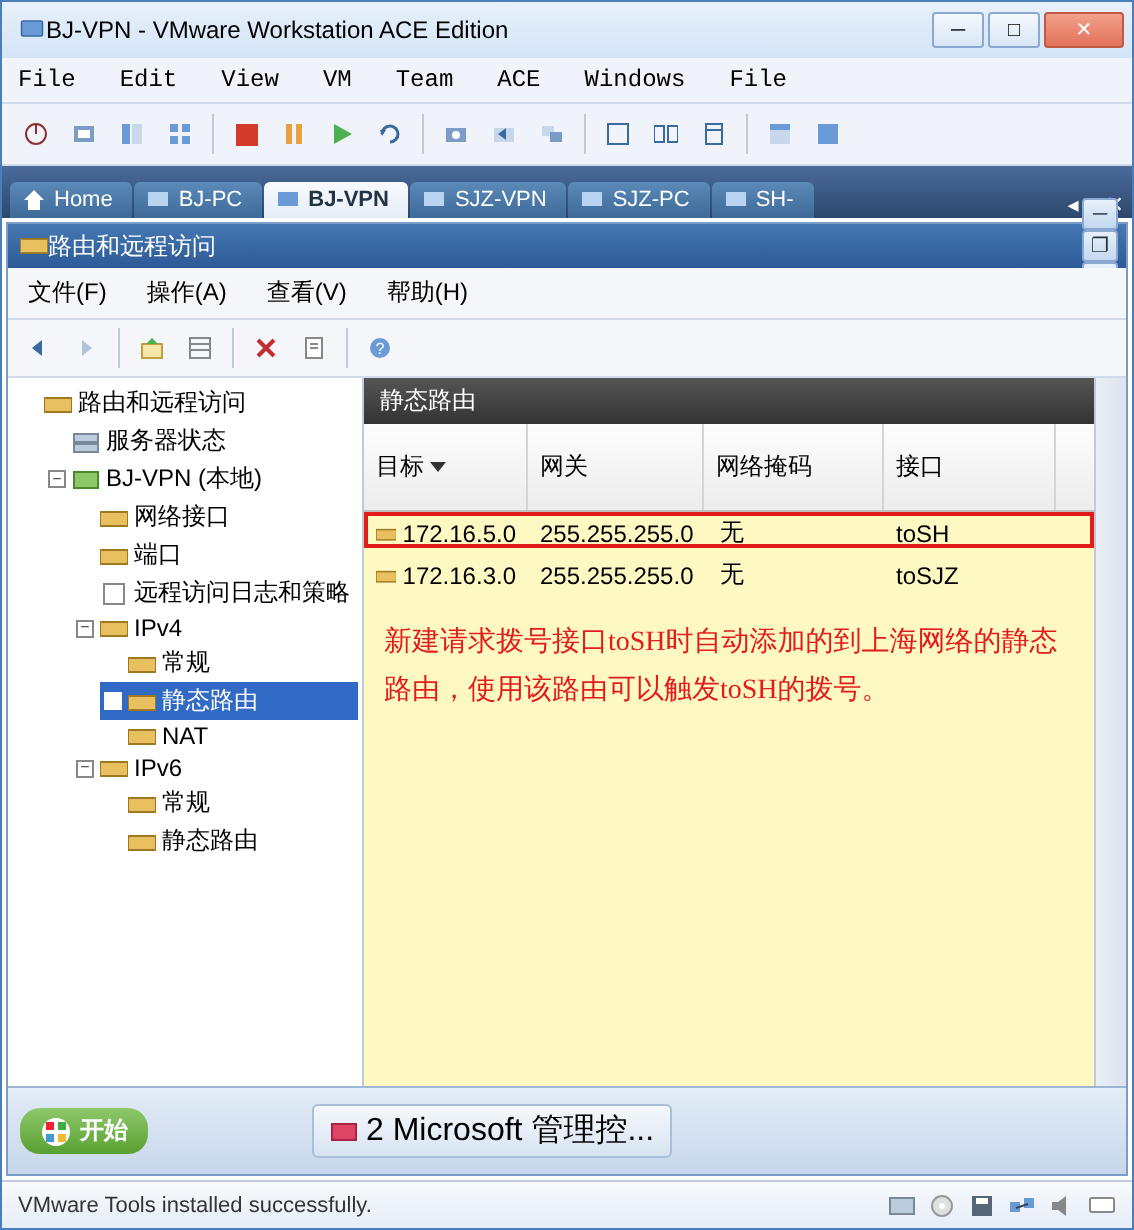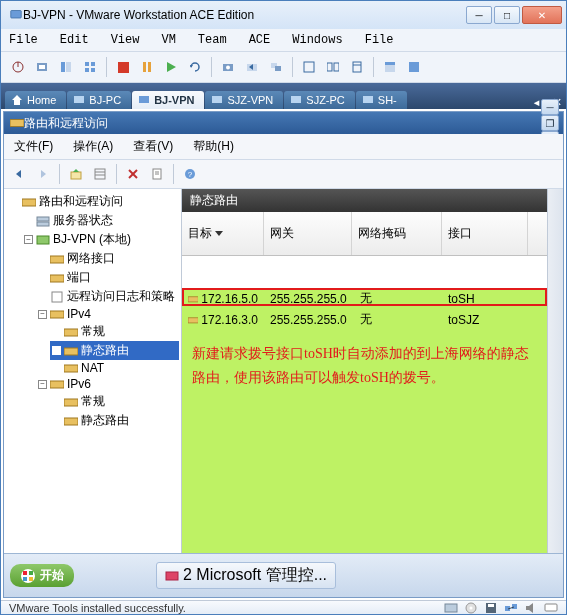--- a/index.html
+++ b/index.html
@@ -45,35 +45,35 @@
 .tree .node { display: flex; align-items: center; gap: 3px; padding: 1px 2px; cursor: pointer; }
 .tree .node.sel { background: #316ac5; color: #fff; }
 .tree .tw { width: 9px; height: 9px; border: 1px solid #888; display: inline-flex; align-items: center; justify-content: center; font-size: 8px; line-height: 8px; color: #444; background: #fff; }
 .tree .tw.empty { border: none; }
 .nicon { width: 14px; height: 12px; display: inline-block; }
 
 .right-pane { flex: 1; display: flex; flex-direction: column; min-width: 0; }
 .pane-header { background: linear-gradient(#555,#333); color: #fff; padding: 3px 8px; font-size: 12px; }
 .col-headers { display: flex; background: linear-gradient(#fdfdfd,#ececec); border-bottom: 1px solid #c0c0c0; }
 .col-headers .col { padding: 13px 6px; border-right: 1px solid #d4d4d4; font-size: 12px; display:flex; align-items:center; gap:3px; }
-.rows { flex: 1; background: #bef264; position: relative; margin-top: 32px; }
+.rows { flex: 1; background: #fef9c3; position: relative; }
 .row { display: flex; padding: 1px 0; font-size: 12px; align-items: center; }
 .row .cell { padding: 1px 6px; overflow: hidden; white-space: nowrap; display:flex; align-items:center; gap:3px; }
 .hl { position: absolute; border: 2px solid #e21b1b; pointer-events: none; }
 .annot { color: #e21b1b; font-size: 14px; padding: 12px 10px; line-height: 1.7; font-family: "SimSun", serif; }
 .scrollbar-v { width: 16px; background: linear-gradient(90deg,#eaeef4,#dde4ee); border-left: 1px solid #c0cad8; }
 
 
 .taskbar { height: 44px; background: linear-gradient(#e3ecf7,#c7d7ec); display: flex; align-items: center; padding: 0 6px; gap: 6px; border-top: 1px solid #9db6d4; }
 .start-btn { background: linear-gradient(#8ec86a,#5aa032); color: #fff; border-radius: 10px; padding: 3px 10px; display: flex; align-items: center; gap: 4px; font-weight: bold; cursor: pointer; }
 .task-item { background: linear-gradient(#f5f8fc,#d7e3f2); border: 1px solid #a8bedb; border-radius: 3px; padding: 2px 8px; display: flex; align-items: center; gap: 4px; cursor: pointer; font-size: 16px; }
 .tray { margin-left: auto; display: flex; align-items: center; gap: 5px; font-size: 11px; }
 .tray-icon { width: 14px; height: 14px; cursor: pointer; }
 
-.statusbar { height: 14px; background: linear-gradient(#f8fafd,#e5edf7); border-top: 1px solid #c0cad8; display: flex; align-items: center; padding: 0 8px; font-size: 11px; color: #333; }
+.statusbar { height: 24px; background: linear-gradient(#f8fafd,#e5edf7); border-top: 1px solid #c0cad8; display: flex; align-items: center; padding: 0 8px; font-size: 11px; color: #333; }
 .statusbar .sicons { margin-left: auto; display: flex; gap: 6px; }
 
 
 .c0{width:82px}.c1{width:90px}.c2{width:88px}.c3{width:86px}
 .tri-down { display:inline-block; width:0;height:0;border-left:4px solid transparent;border-right:4px solid transparent;border-top:5px solid #333; }
 </style>
 </head>
 <body>
 
 <div class="vmware-window">

